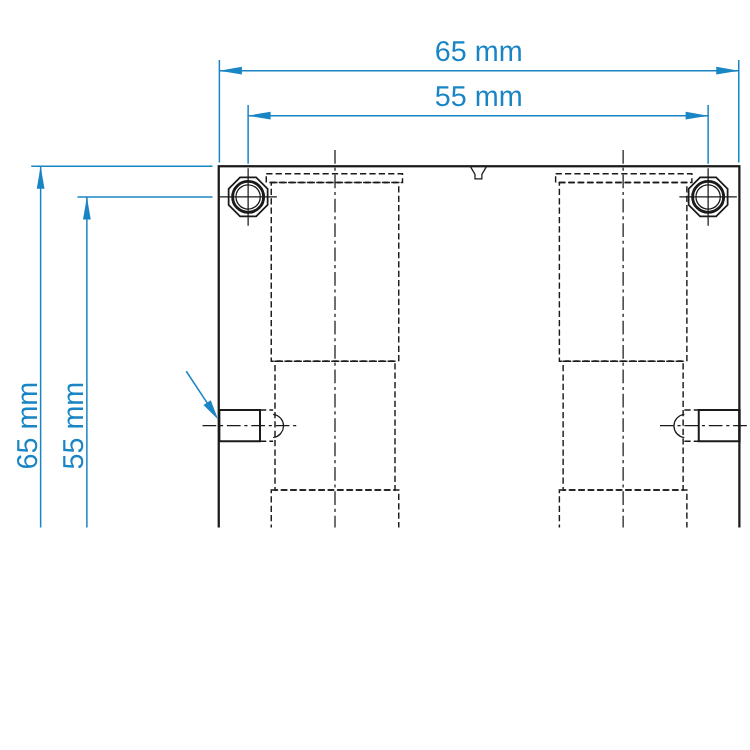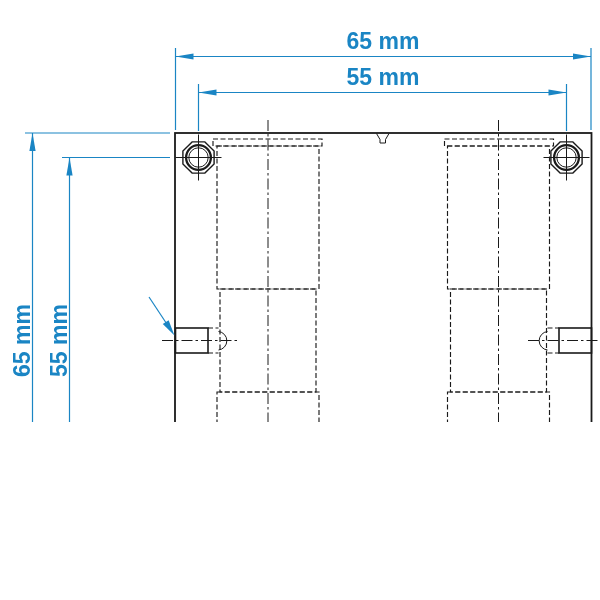--- a/index.html
+++ b/index.html
@@ -1,16 +1,16 @@
 <!DOCTYPE html>
 <html style="--color-dimension: #1a85c4; --color-line: #1a1a1a; --color-background: #ffffff;"><head>
 <meta charset="utf-8">
 <style>
   html, body { margin: 0; padding: 0; background: #ffffff; }
-  .canvas { width: 600px; height: 422px; position: relative; background: #ffffff; font-weight: bold; }
+  .canvas { width: 600px; height: 422px; position: relative; background: #ffffff; }
   svg { display: block; }
 
   
   .outline     { stroke: var(--color-line); stroke-width: 1.8;  fill: none; }
   .solid       { stroke: var(--color-line); stroke-width: 1.6;  fill: none; }
   .thin        { stroke: var(--color-line); stroke-width: 1;    fill: none; }
   .med         { stroke: var(--color-line); stroke-width: 1.4;  fill: none; }
   .thick       { stroke: var(--color-line); stroke-width: 2.3;  fill: none; }
   .hidden-line { stroke: var(--color-line); stroke-width: 1.15; fill: none; stroke-dasharray: 5 2.5; }
   .centerline  { stroke: var(--color-line); stroke-width: 1;    fill: none; stroke-dasharray: 11 3 2.5 3; }

